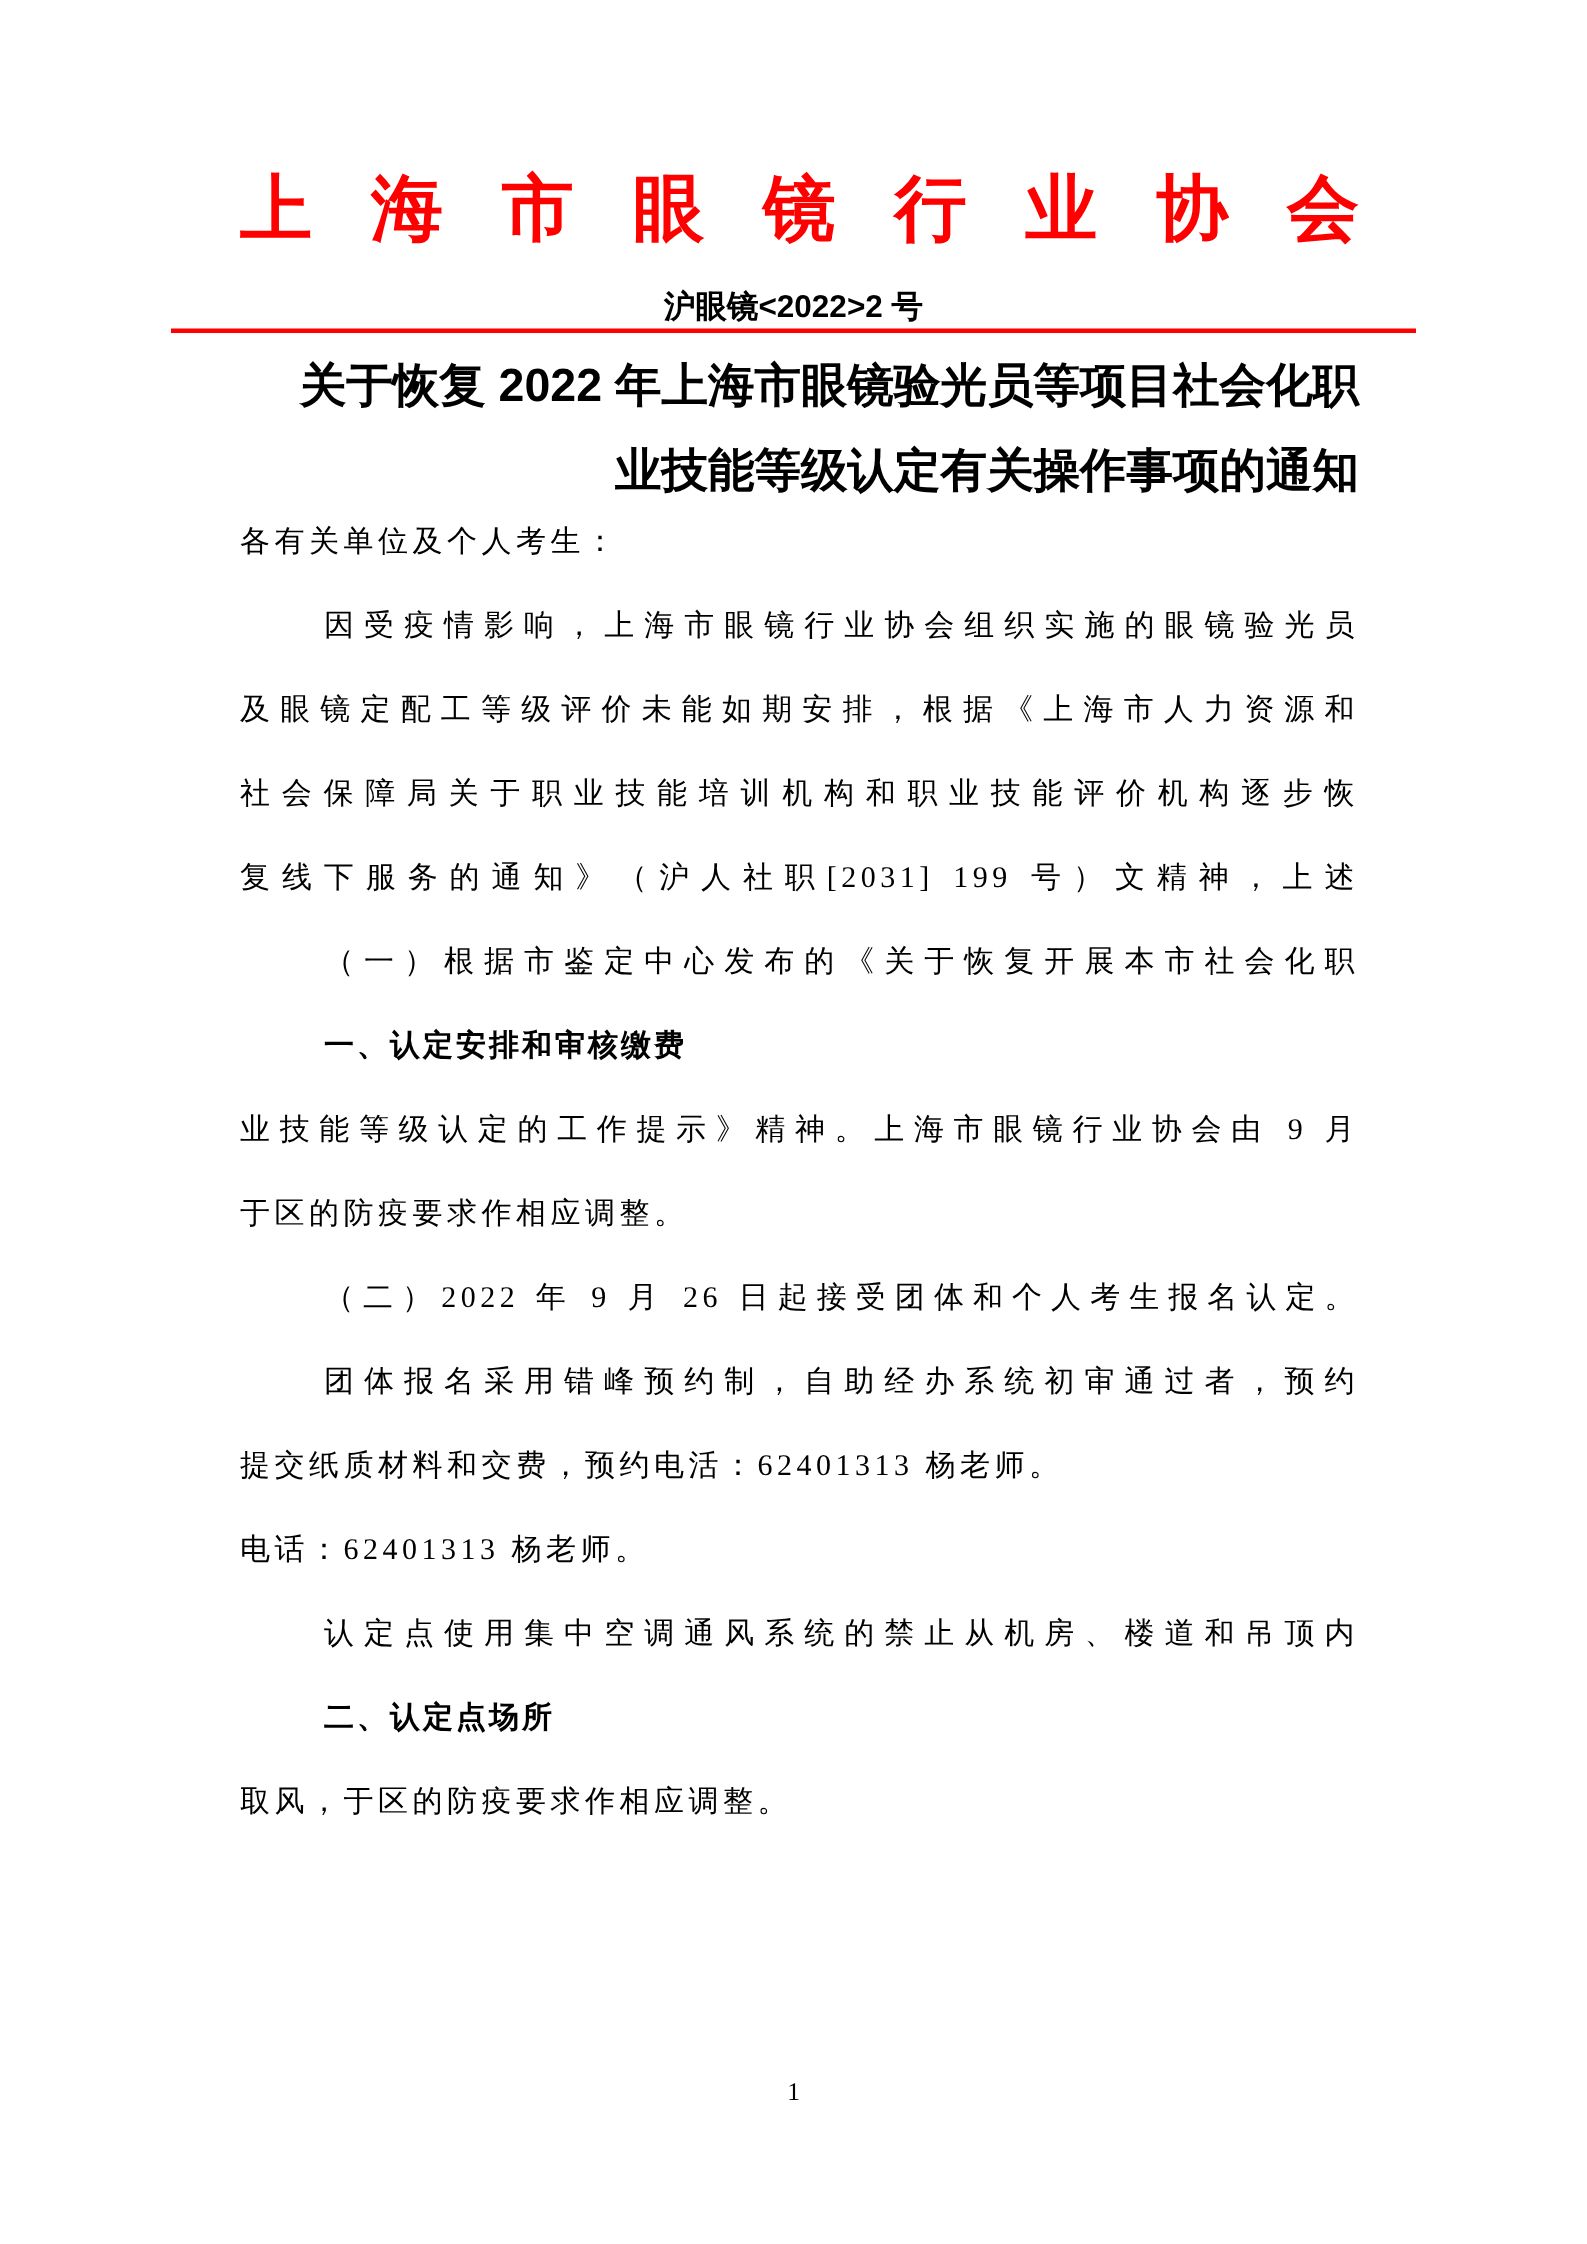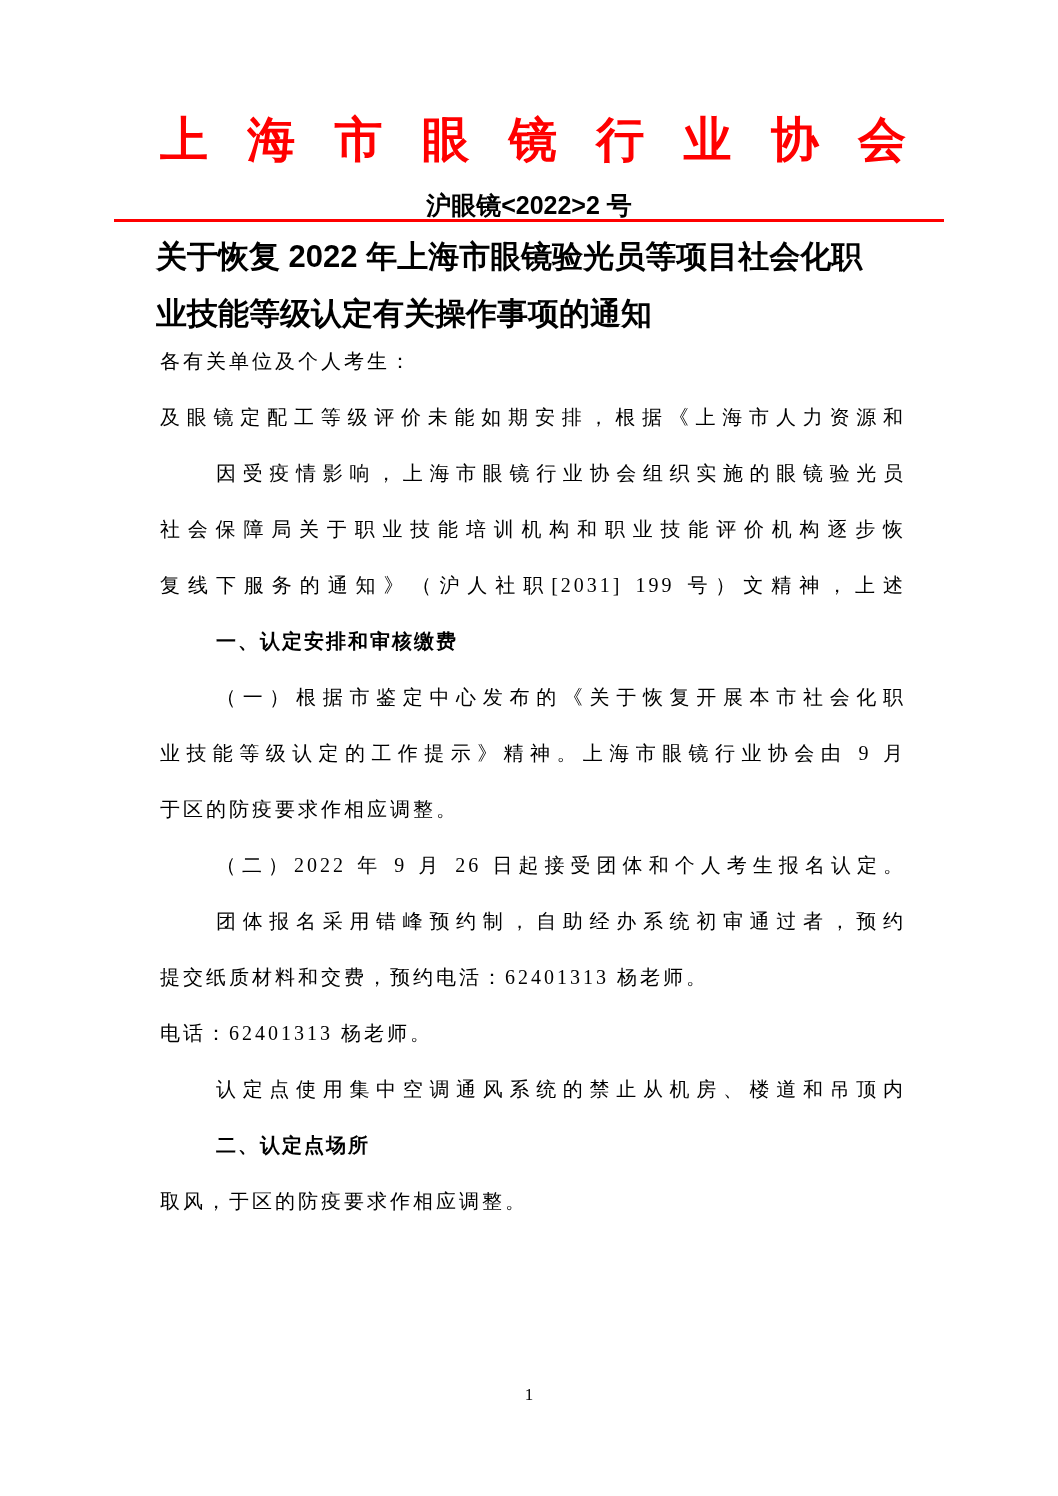--- a/index.html
+++ b/index.html
@@ -15,30 +15,30 @@
     position:absolute;left:160px;top:112px;width:746px;
     font-family:"Liberation Sans","DejaVu Sans",sans-serif;
     font-weight:700;font-size:48px;line-height:56px;
     color:#ff0000;
     display:flex;justify-content:space-between;
   }
   .doc-number{
     position:absolute;left:0;top:192px;width:1058px;
     text-align:center;
     font-family:"Liberation Sans","DejaVu Sans",sans-serif;
-    font-weight:700;font-size:25px;line-height:26px;
+    font-weight:700;font-size:21px;line-height:26px;
     color:#000000;
   }
   .divider{
     position:absolute;left:114px;top:219px;width:830px;height:3px;
     background:#ff0000;
   }
   .doc-title{
     position:absolute;left:156px;top:228px;width:750px;
-    text-align:left;
+    text-align:right;
     font-family:"Liberation Sans","DejaVu Sans",sans-serif;
     font-weight:700;font-size:31px;line-height:57px;
     color:#000000;
   }
   .body-text{
     position:absolute;left:160px;top:333px;width:746px;
     font-size:20px;letter-spacing:3px;
   }
   .ln{
     height:56px;line-height:56px;
@@ -82,26 +82,26 @@
 
   <div class="divider"></div>
 
   <div class="doc-title">
     <div>关于恢复 2022 年上海市眼镜验光员等项目社会化职</div>
     <div>业技能等级认定有关操作事项的通知</div>
   </div>
 
   <div class="body-text">
     <div class="ln">各有关单位及个人考生：</div>
+    <div class="ln ind jf">因受疫情影响，上海市眼镜行业协会组织实施的眼镜验光员</div>
     <div class="ln jf">及眼镜定配工等级评价未能如期安排，根据《上海市人力资源和</div>
-    <div class="ln ind jf">因受疫情影响，上海市眼镜行业协会组织实施的眼镜验光员</div>
     <div class="ln jf">社会保障局关于职业技能培训机构和职业技能评价机构逐步恢</div>
     <div class="ln jf">复线下服务的通知》（沪人社职[2031] 199 号）文精神，上述</div>
+    <div class="ln ind jf">（一）根据市鉴定中心发布的《关于恢复开展本市社会化职</div>
     <div class="ln ind head">一、认定安排和审核缴费</div>
-    <div class="ln ind jf">（一）根据市鉴定中心发布的《关于恢复开展本市社会化职</div>
     <div class="ln jf">业技能等级认定的工作提示》精神。上海市眼镜行业协会由 9 月</div>
     <div class="ln">于区的防疫要求作相应调整。</div>
     <div class="ln ind jf">（二）2022 年 9 月 26 日起接受团体和个人考生报名认定。</div>
     <div class="ln ind jf">团体报名采用错峰预约制，自助经办系统初审通过者，预约</div>
     <div class="ln">提交纸质材料和交费，预约电活：62401313 杨老师。</div>
     <div class="ln">电话：62401313 杨老师。</div>
     <div class="ln ind jf">认定点使用集中空调通风系统的禁止从机房、楼道和吊顶内</div>
     <div class="ln ind head">二、认定点场所</div>
     <div class="ln">取风，于区的防疫要求作相应调整。</div>
   </div>

